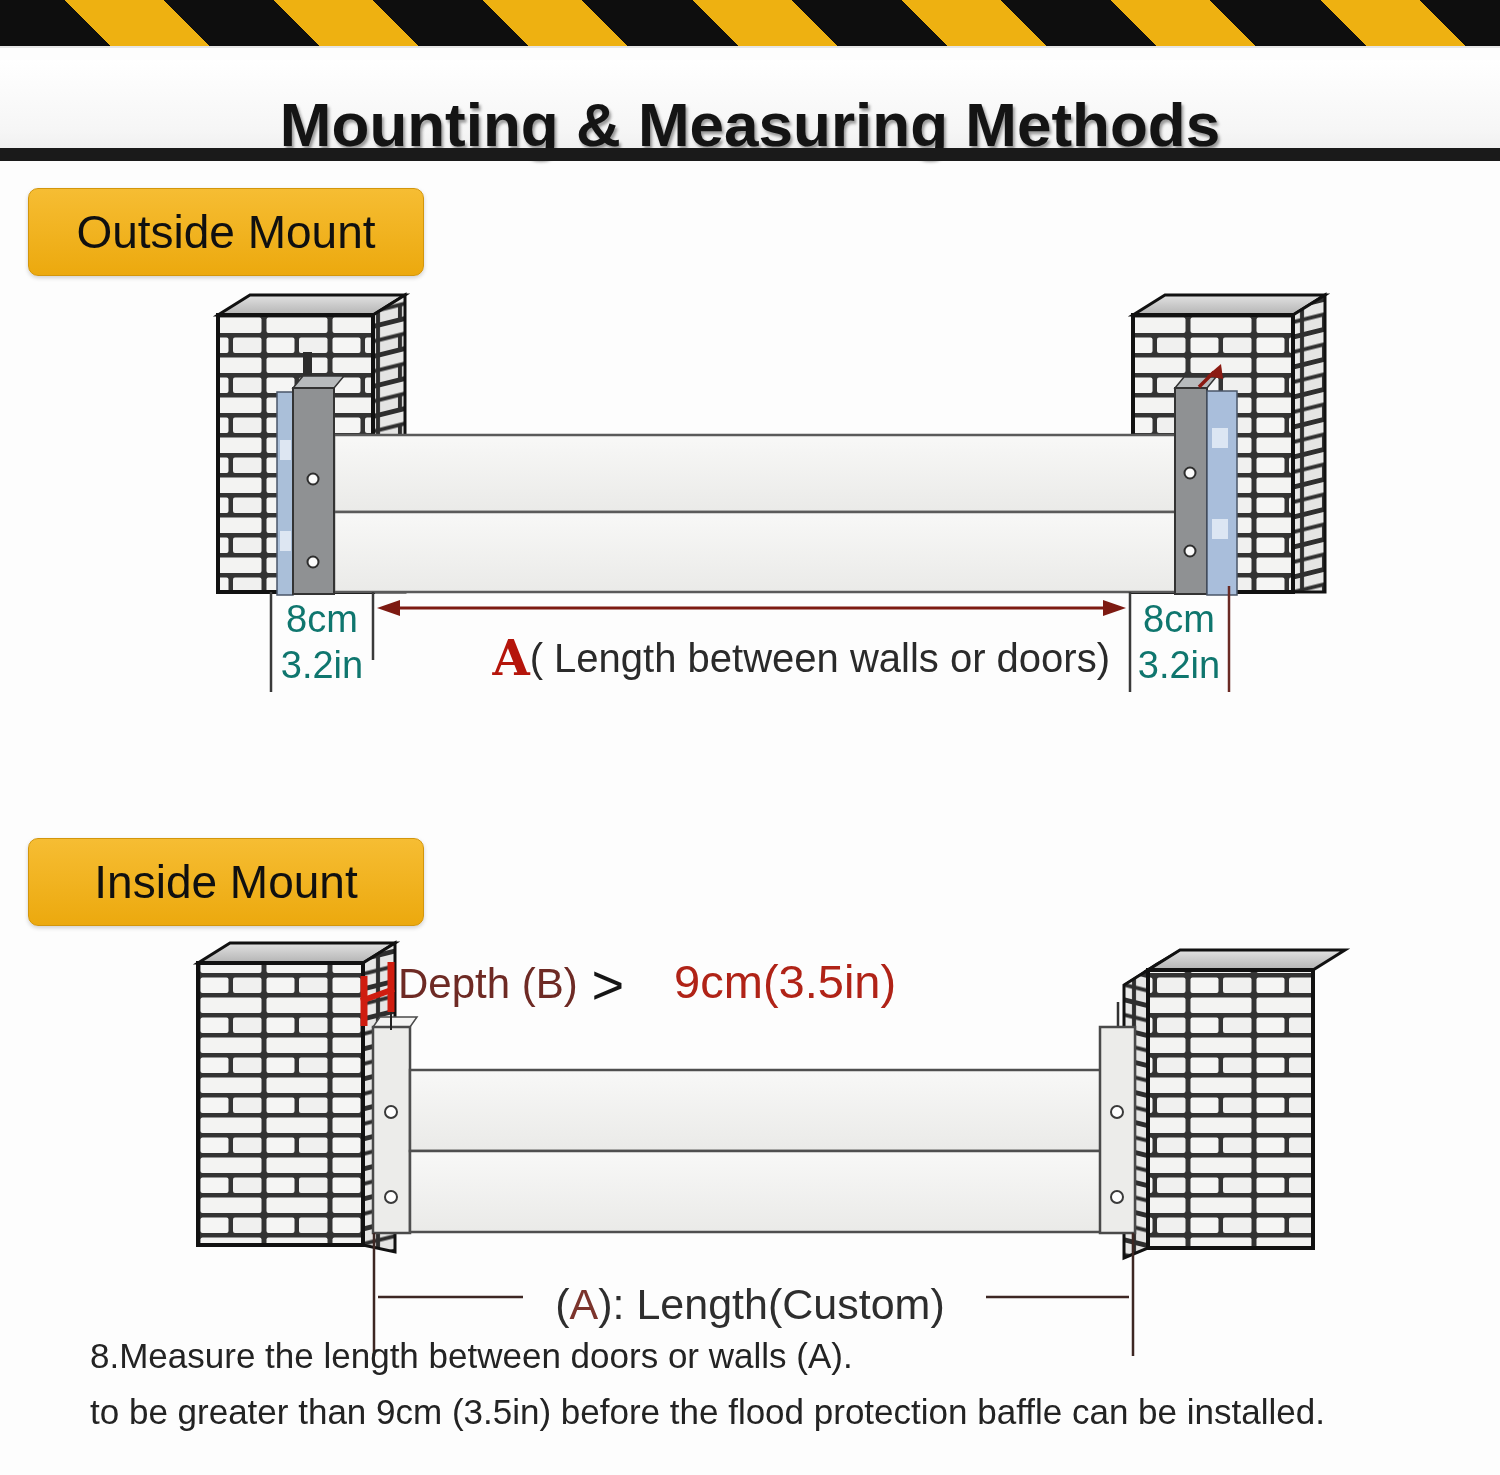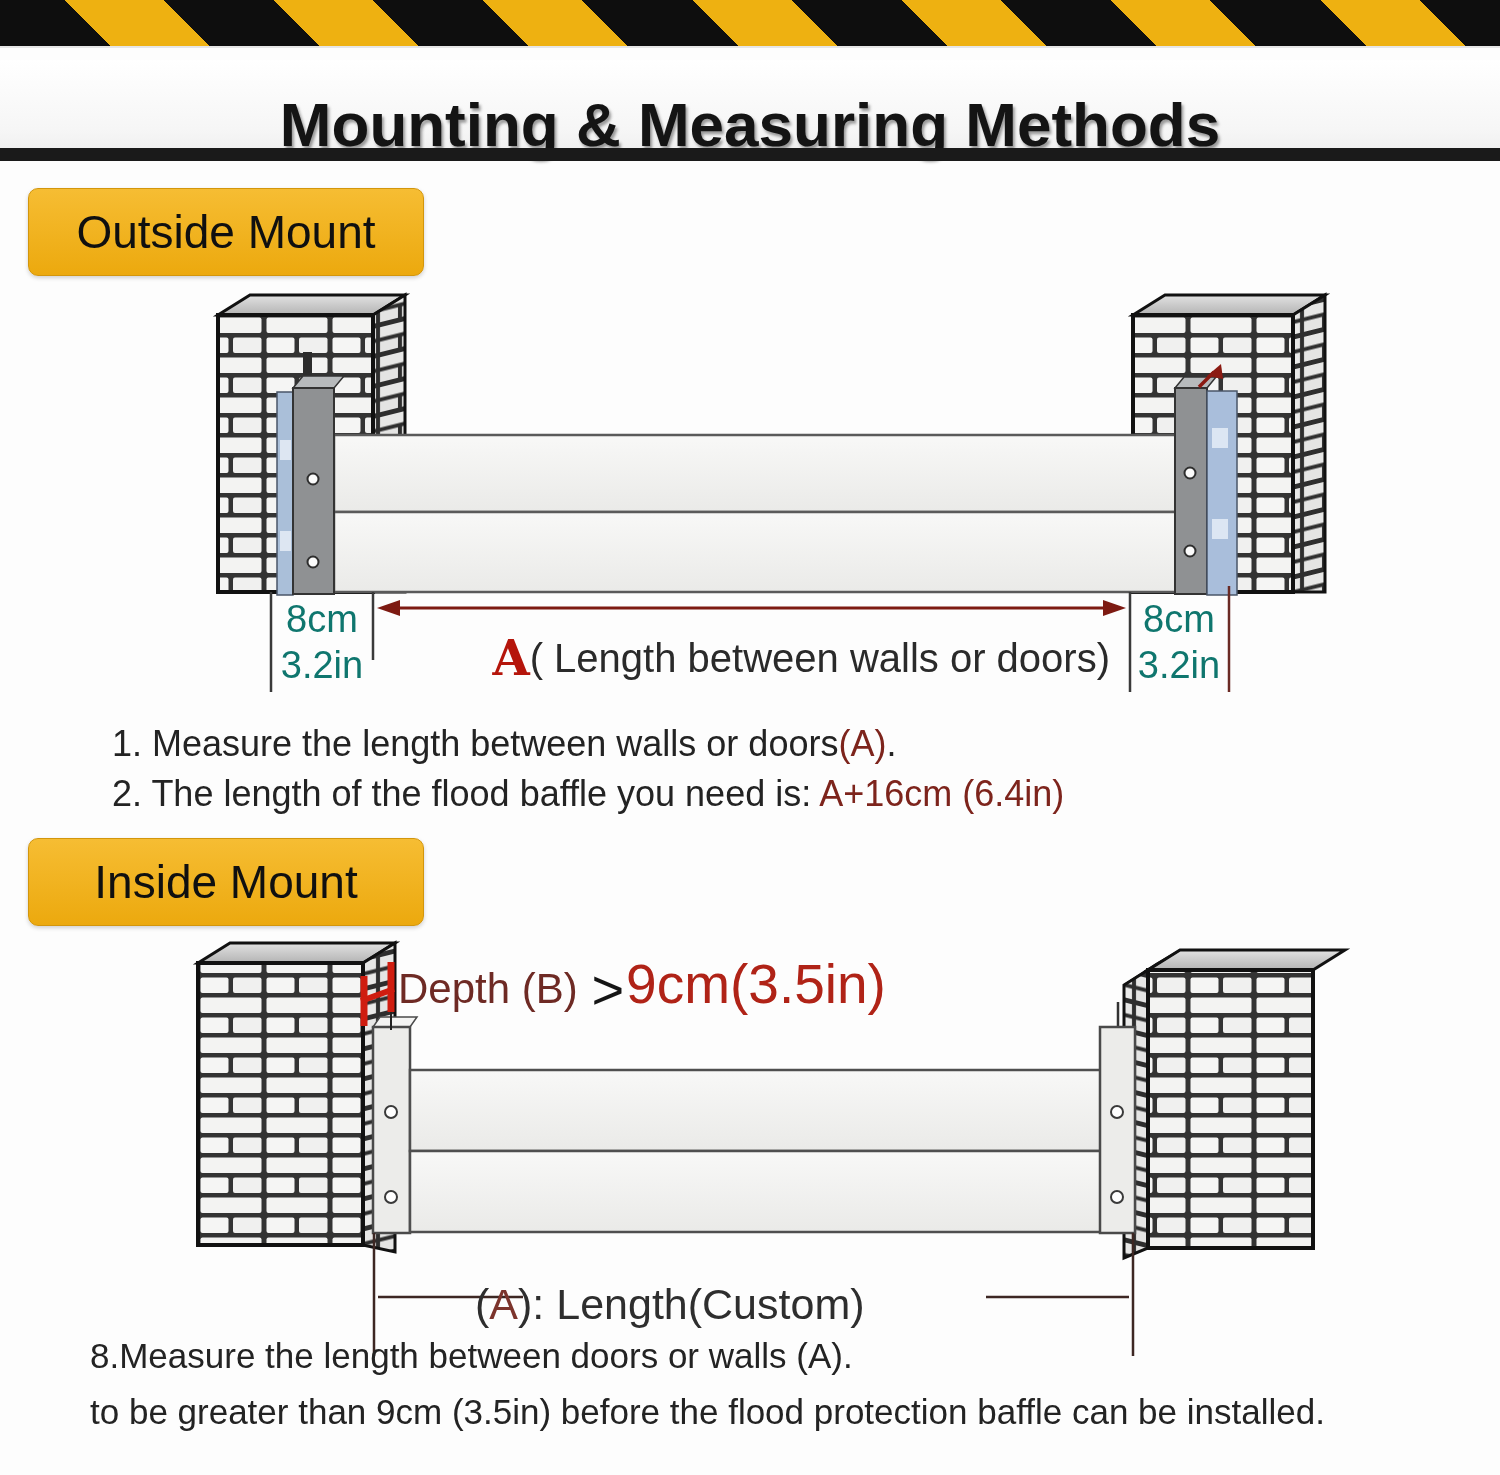--- a/index.html
+++ b/index.html
@@ -44,24 +44,24 @@
   .steps-outside .step { line-height:50px; }
   .steps-inside { left:90px; top:1334px; font-size:35px; }
   .steps-inside .step1 { margin-bottom:12px; line-height:44px; }
   .steps-inside .step2 { line-height:44px; }
   .maroon { color:#7d241c; }
 
   
   .depth-note { position:absolute; left:398px; top:952px; white-space:nowrap; }
   .depth-label { font-size:42px; color:#6e2a24; }
   .depth-gt { font-size:56px; color:#151515; font-weight:400; vertical-align:-6px; margin:0 2px; }
-  .depth-value { font-size:55px; color:#b02317; }
-
-  
-  .length-custom { position:absolute; left:475px; top:1280px; width:500px; text-align:left;
+  .depth-value { font-size:47px; color:#b02317;margin-left:48px; }
+
+  
+  .length-custom { position:absolute; left:500px; top:1280px; width:500px; text-align:center;
     font-size:43px; color:#2e2e2e; white-space:nowrap; }
   .length-custom .a-red { color:#7c342c; }
 </style>
 </head>
 <body>
 
 <div class="page">
 
   <div class="caution-band"></div>
   <div class="title-area">
@@ -147,28 +147,20 @@
     <div>3.2in</div>
   </div>
   <div class="dim dim-right">
     <div>8cm</div>
     <div>3.2in</div>
   </div>
   <div class="a-label">
     <span class="red-a">A</span><span>( Length between walls or doors)</span>
   </div>
 
-  <div class="steps steps-outside">
-    <div class="step">
-      <span>1. Measure the length between walls or doors</span><span class="maroon">(A)</span><span>.</span>
-    </div>
-    <div class="step">
-      <span>2. The length of the flood baffle you need is: </span><span class="maroon">A+16cm (6.4in)</span>
-    </div>
-  </div>
 
   <div class="badge badge-inside">
     <span>Inside Mount</span>
   </div>
 
   <svg class="diagram svg-inside" width="1500" height="440" viewBox="0 930 1500 440">
 
     <polygon points="198,963 363,963 395,943 230,943" fill="url(#capG)" stroke="#111" stroke-width="3"></polygon>
     <polygon points="363,963 395,943 395,1252 363,1245" fill="url(#bks)" stroke="#111" stroke-width="3"></polygon>
     <rect x="198" y="963" width="165" height="282" fill="url(#bk)" stroke="#111" stroke-width="4"></rect>

